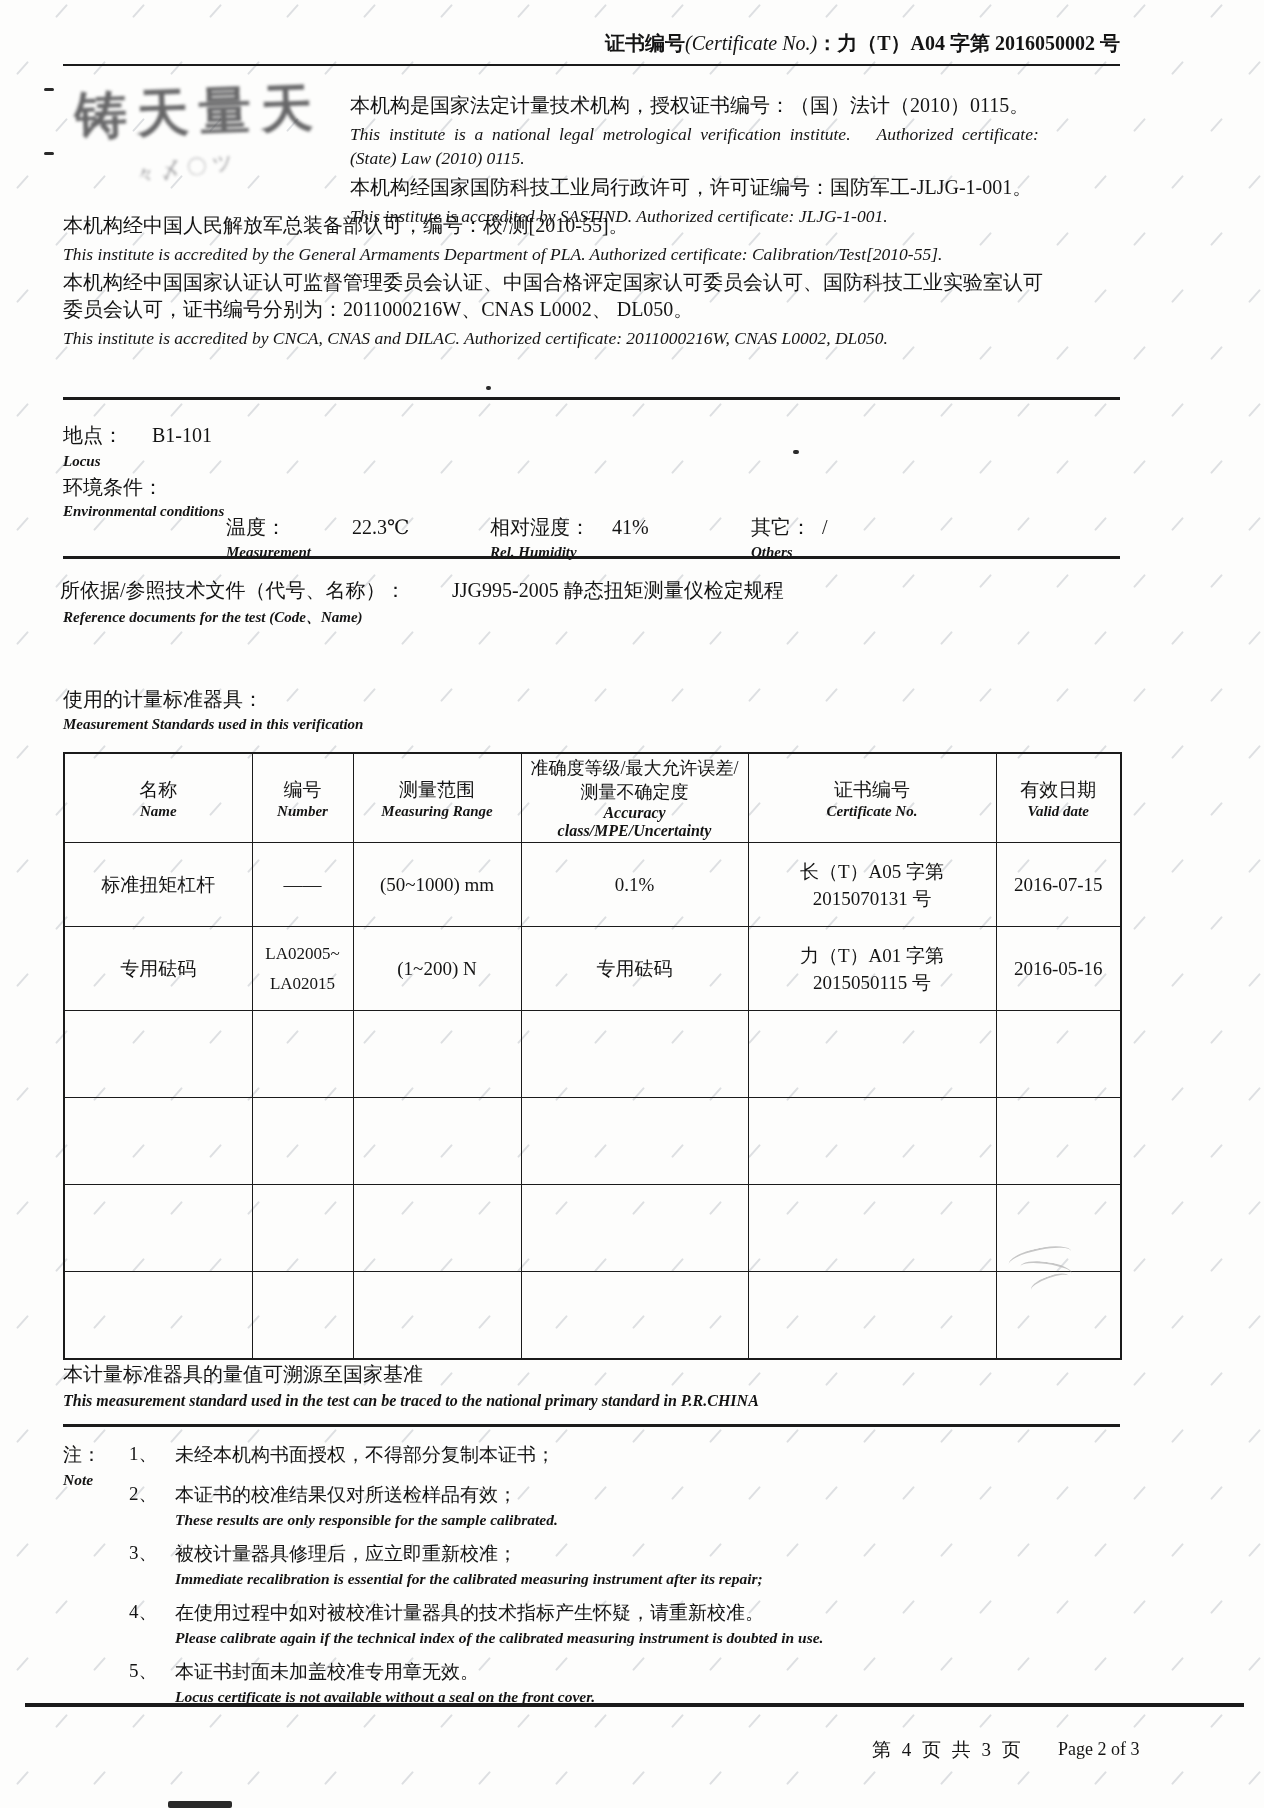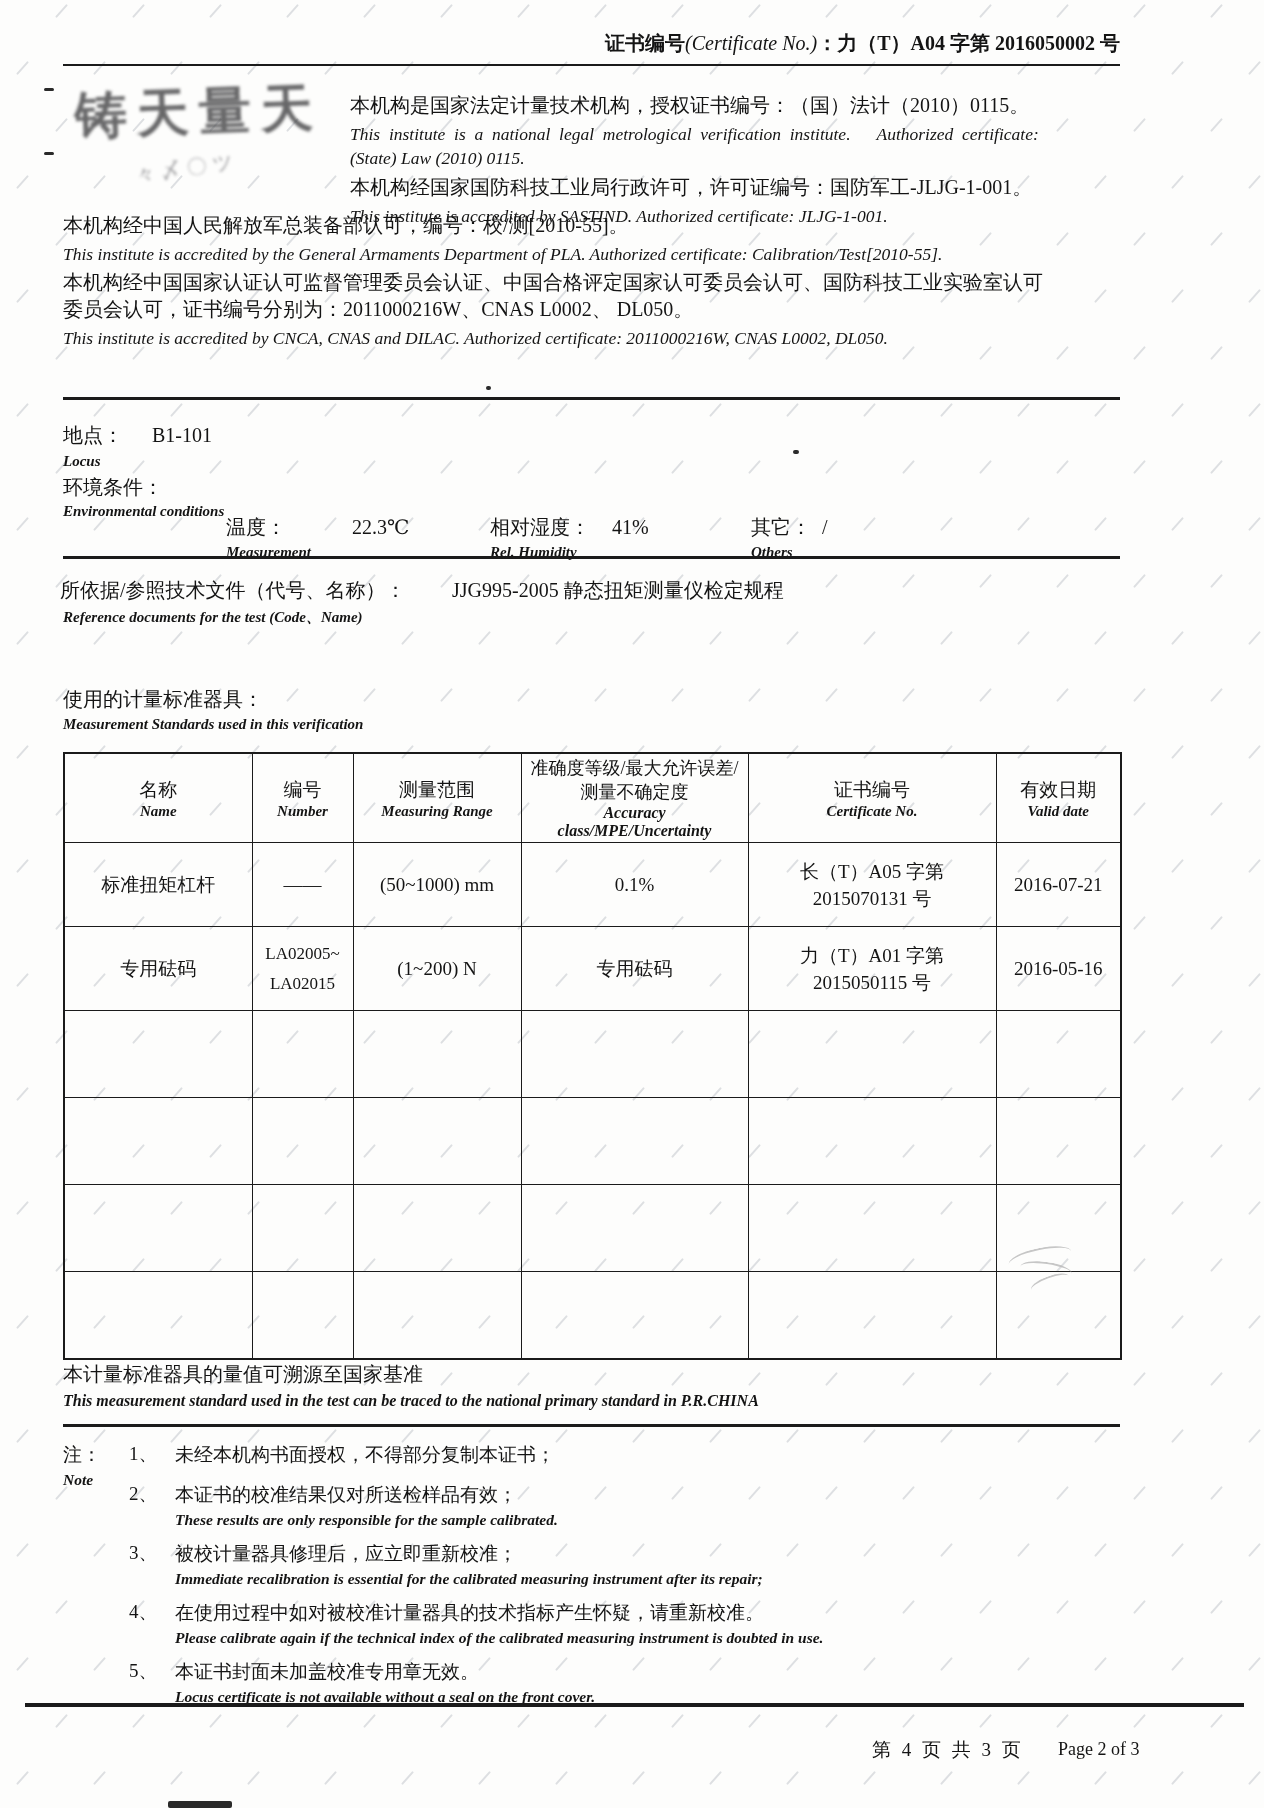--- a/index.html
+++ b/index.html
@@ -693,21 +693,21 @@
             <div class="th-en">Valid date</div>
           </th>
     </tr>
     <tr class="data">
       <td class="cell">标准扭矩杠杆</td>
       <td class="cell">——</td>
       <td class="cell">(50~1000) mm</td>
       <td class="cell">0.1%</td>
       <td class="cell preline">长（T）A05 字第
 2015070131 号</td>
-      <td class="cell">2016-07-21</td>
+      <td class="cell">2016-07-15</td>
     </tr>
     <tr class="data">
       <td class="cell">专用砝码</td>
       <td class="cell preline" style="font-size:17px;line-height:30px;">LA02005~
 LA02015</td>
       <td class="cell">(1~200) N</td>
       <td class="cell">专用砝码</td>
       <td class="cell preline">力（T）A01 字第
 2015050115 号</td>
       <td class="cell">2016-05-16</td>

